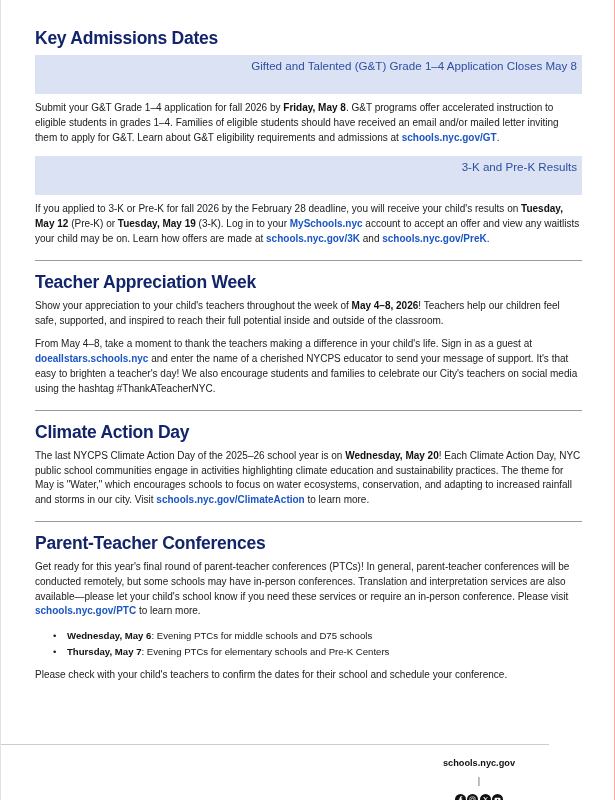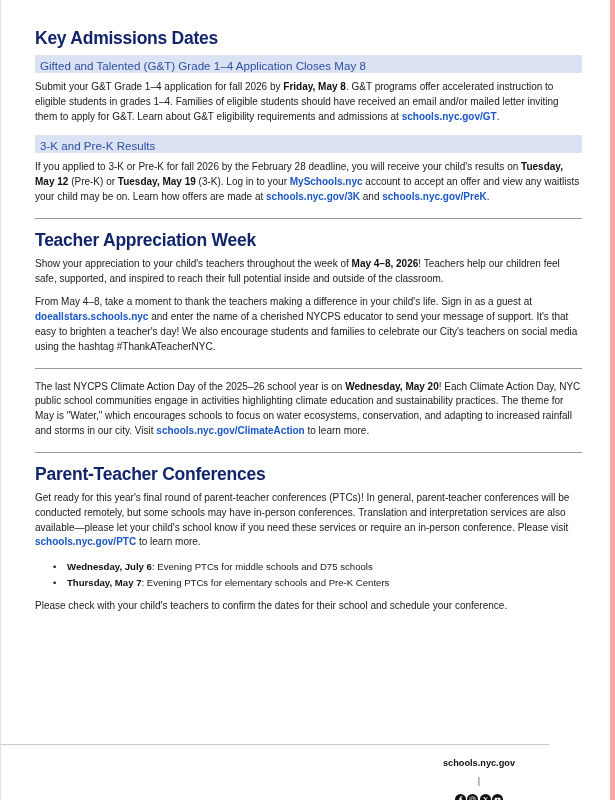--- a/index.html
+++ b/index.html
@@ -16,21 +16,21 @@
     position: relative;
     overflow: hidden;
   }
   .page {
     position: absolute;
     left: 0; top: 0;
     width: 615px;
     height: 800px;
     background: #ffffff;
     border-left: 1px solid #e2e2e2;
-    border-right: 5px solid #fca5a5;
+    border-right: 1px solid #fca5a5;
     padding: 0;
   }
   .content {
     position: absolute;
     left: 34px;
     top: 28px;
     width: 547px;
   }
 
   h1.section-title {
@@ -40,23 +40,24 @@
     margin: 0 0 7px 0;
     letter-spacing: -0.25px;
     line-height: 1.15;
   }
 
   .bar-heading {
     background: #dbe2f3;
     color: #2d4fa2;
     font-size: 11.6px;
     line-height: 1.2;
-    padding: 4px 5px 0 5px;
+    padding: 4px 5px 21px 5px;
     margin: 0 0 7px 0;
     width: 547px;
+    text-align: right;
   }
 
   p.body {
     font-size: 10px;
     line-height: 1.48;
     margin: 0 0 9px 0;
     color: #202020;
     text-align: left;
   }
   p.body:last-child { margin-bottom: 0; }
@@ -170,30 +171,31 @@
 
     <div class="block">
       <h1 class="section-title">Teacher Appreciation Week</h1>
       <p class="body">Show your appreciation to your child's teachers throughout the week of <span class="b">May 4–8, 2026</span>! Teachers help our children feel safe, supported, and inspired to reach their full potential inside and outside of the classroom.</p>
       <p class="body">From May 4–8, take a moment to thank the teachers making a difference in your child's life. Sign in as a guest at <a class="lnk">doeallstars.schools.nyc</a> and enter the name of a cherished NYCPS educator to send your message of support. It's that easy to brighten a teacher's day! We also encourage students and families to celebrate our City's teachers on social media using the hashtag #ThankATeacherNYC.</p>
     </div>
 
     <hr class="divider">
 
     <div class="block">
+      <h1 class="section-title">Climate Action Day</h1>
       <p class="body">The last NYCPS Climate Action Day of the 2025–26 school year is on <span class="b">Wednesday, May 20</span>! Each Climate Action Day, NYC public school communities engage in activities highlighting climate education and sustainability practices. The theme for May is "Water," which encourages schools to focus on water ecosystems, conservation, and adapting to increased rainfall and storms in our city. Visit <a class="lnk">schools.nyc.gov/ClimateAction</a> to learn more.</p>
     </div>
 
     <hr class="divider">
 
     <div class="block">
       <h1 class="section-title">Parent-Teacher Conferences</h1>
       <p class="body">Get ready for this year's final round of parent-teacher conferences (PTCs)! In general, parent-teacher conferences will be conducted remotely, but some schools may have in-person conferences. Translation and interpretation services are also available—please let your child's school know if you need these services or require an in-person conference. Please visit <a class="lnk">schools.nyc.gov/PTC</a> to learn more.</p>
       <ul class="ptc-list">
-          <li><span class="b">Wednesday, July 6</span><span>: Evening PTCs for middle schools and D75 schools</span></li>
+          <li><span class="b">Wednesday, May 6</span><span>: Evening PTCs for middle schools and D75 schools</span></li>
           <li><span class="b">Thursday, May 7</span><span>: Evening PTCs for elementary schools and Pre-K Centers</span></li>
         </ul>
       <p class="body">Please check with your child's teachers to confirm the dates for their school and schedule your conference.</p>
     </div>
 
   </div>
 
   <div class="footer">
     <div class="footer-inner">
       <div class="footer-left">NYC Public Schools</div>

